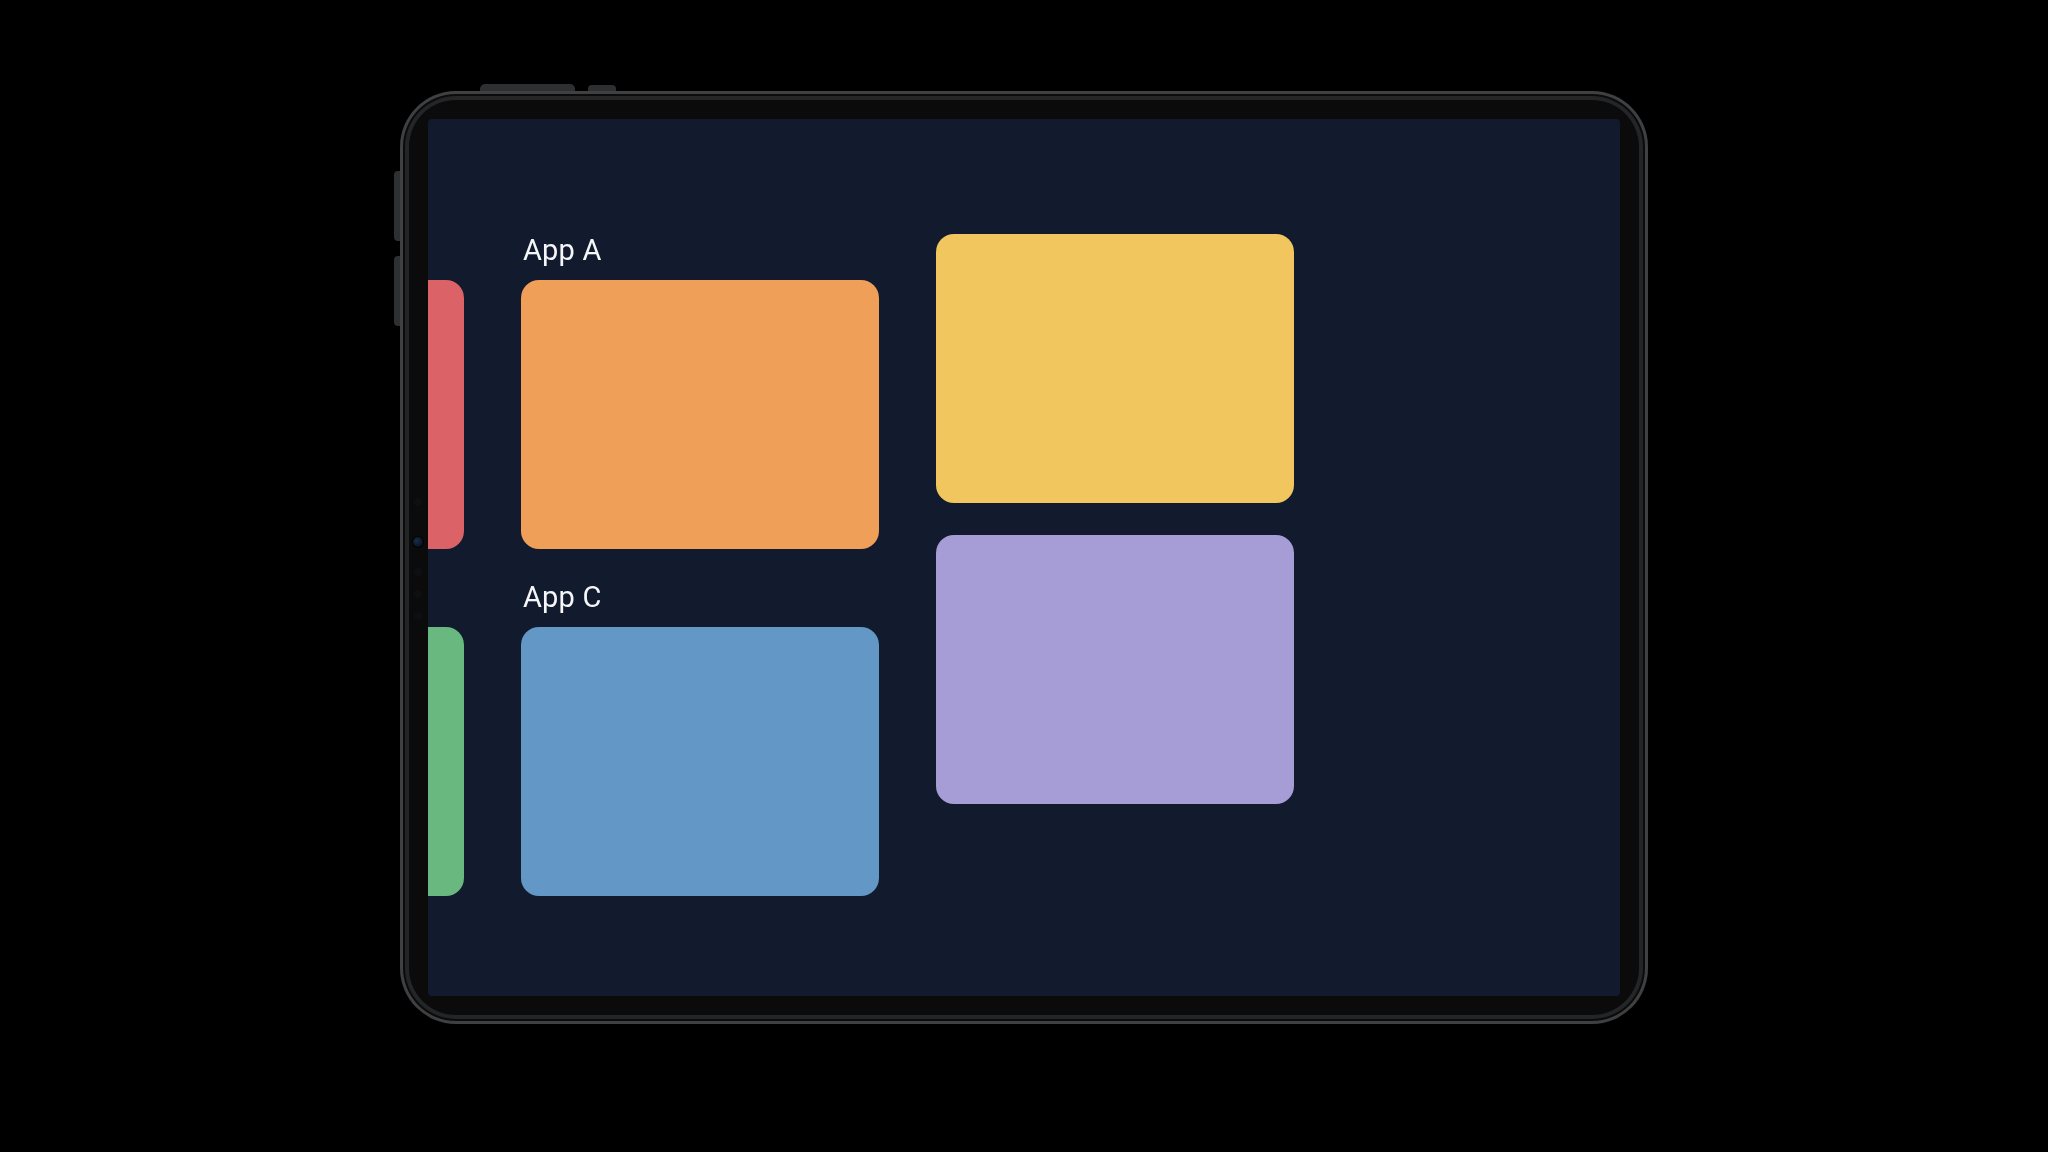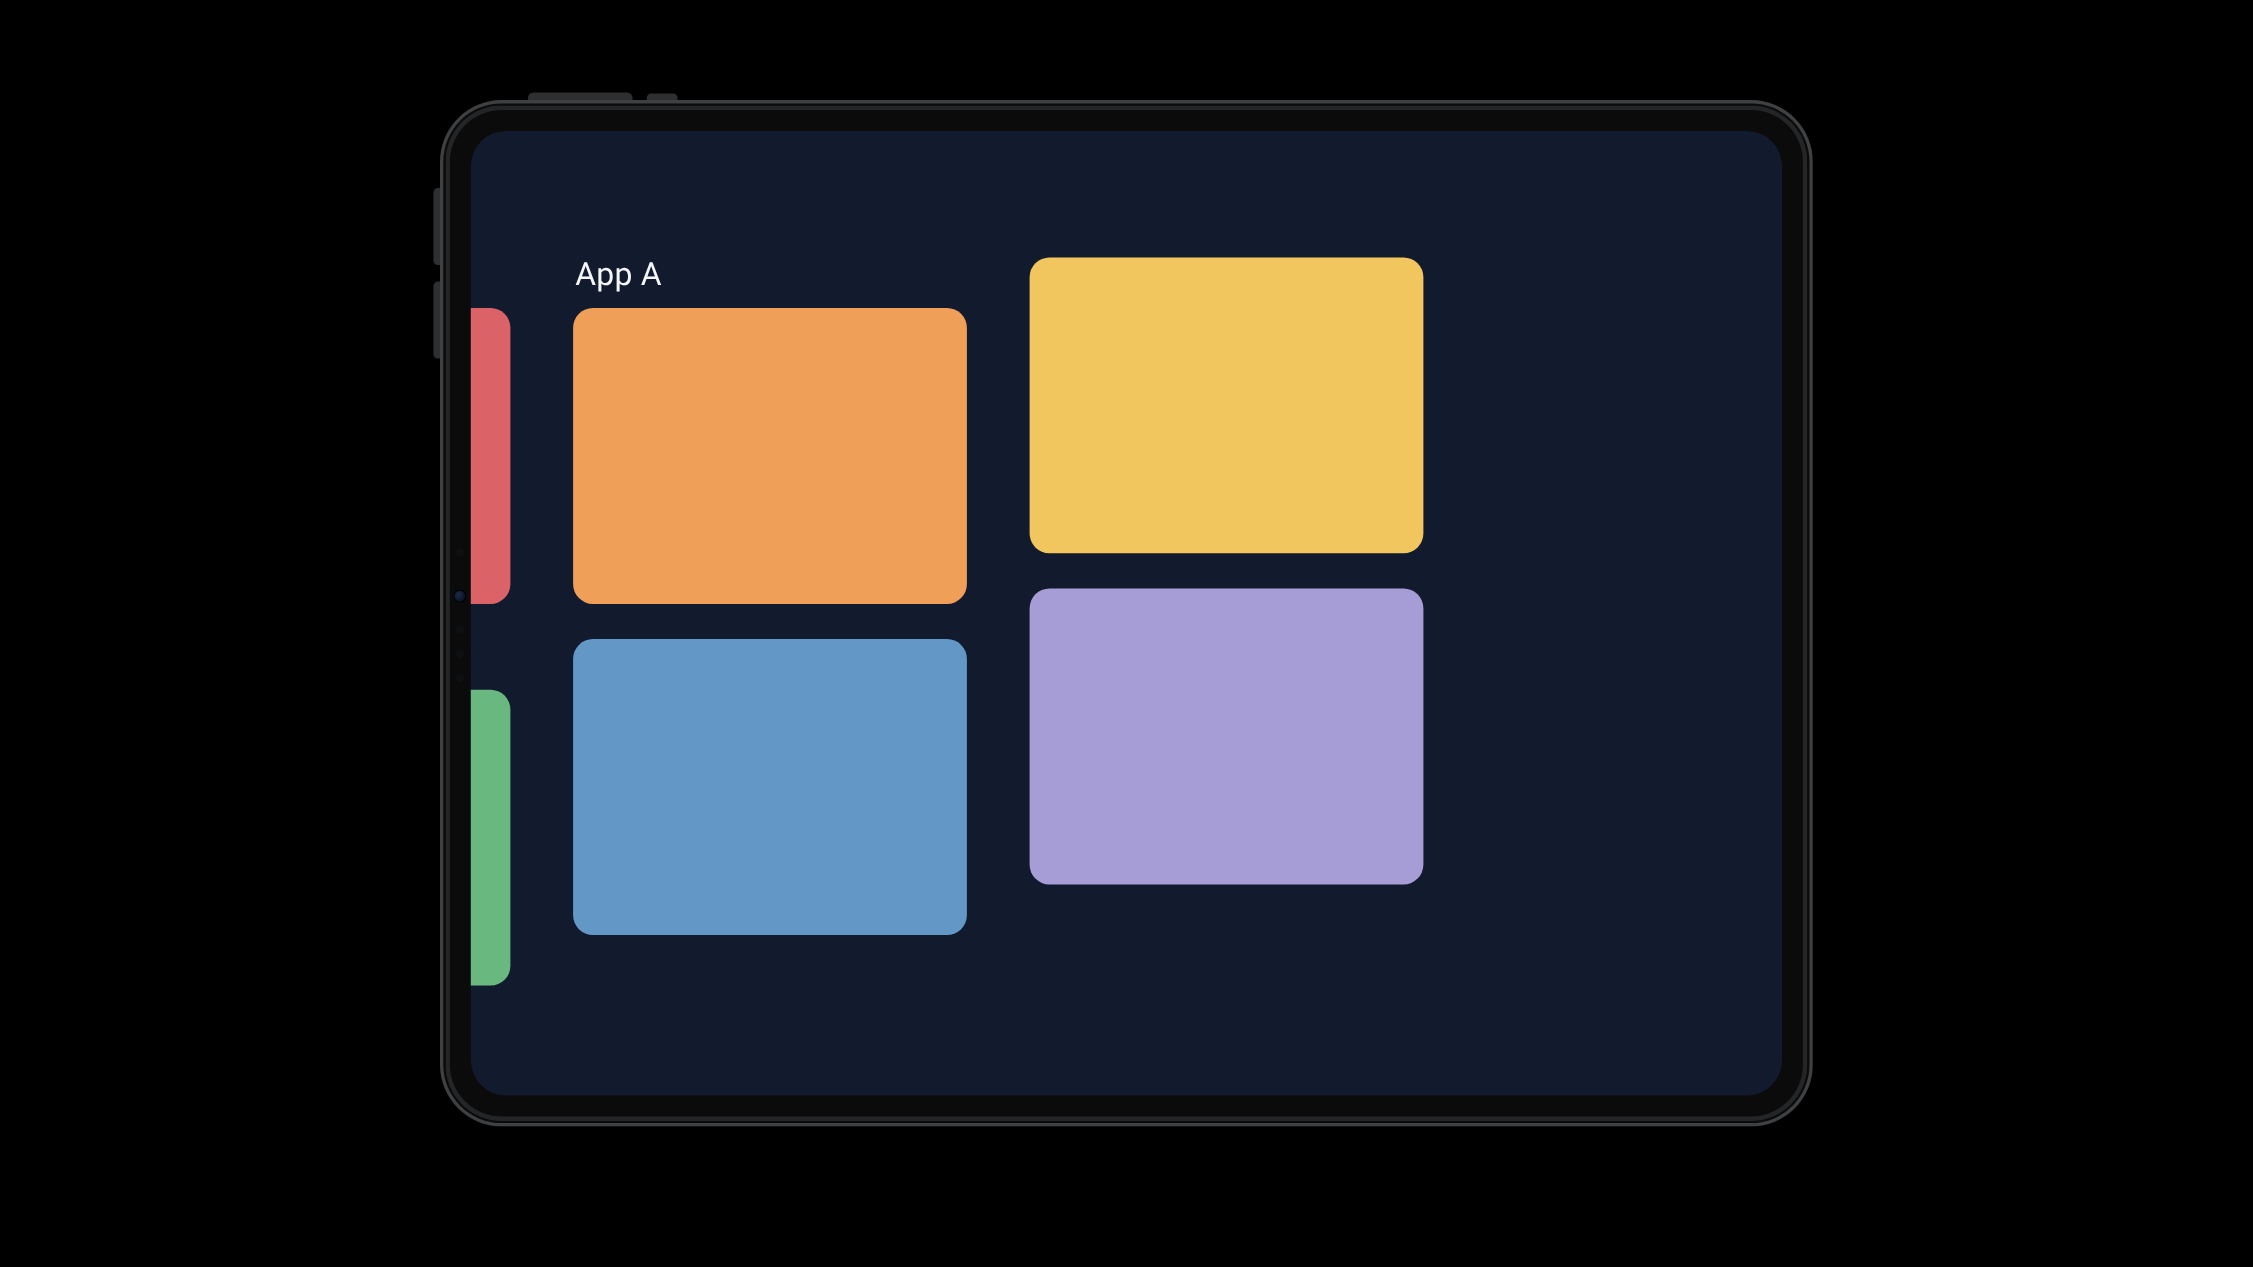--- a/index.html
+++ b/index.html
@@ -104,21 +104,21 @@
   .cam-dot.d4 { top: 114px; }
 
   
   .screen {
     position: absolute;
     left: 28px;
     top: 28px;
     right: 28px;
     bottom: 28px;
     background: #121a2e;
-    border-radius: 32px;
+    border-radius: 4px;
     overflow: hidden;
   }
 
   .scroll-strip {
     position: absolute;
     left: -322px;         
     top: 115px;
     display: flex;
     gap: 57px;
   }
@@ -182,20 +182,21 @@
             <div class="card" style="background:#68b880"></div>
           </div>
         </div>
 
         <div class="col">
           <div class="card-wrap">
             <div class="label">App A</div>
             <div class="card" style="background:#ef9f58"></div>
           </div>
           <div class="card-wrap">
+            <div class="label">App C</div>
             <div class="card" style="background:#6397c6"></div>
           </div>
         </div>
 
         <div class="col">
           <div class="card-wrap">
             <div class="card" style="background:#f2c65e"></div>
           </div>
           <div class="card-wrap">
             <div class="card" style="background:#a79dd6"></div>

